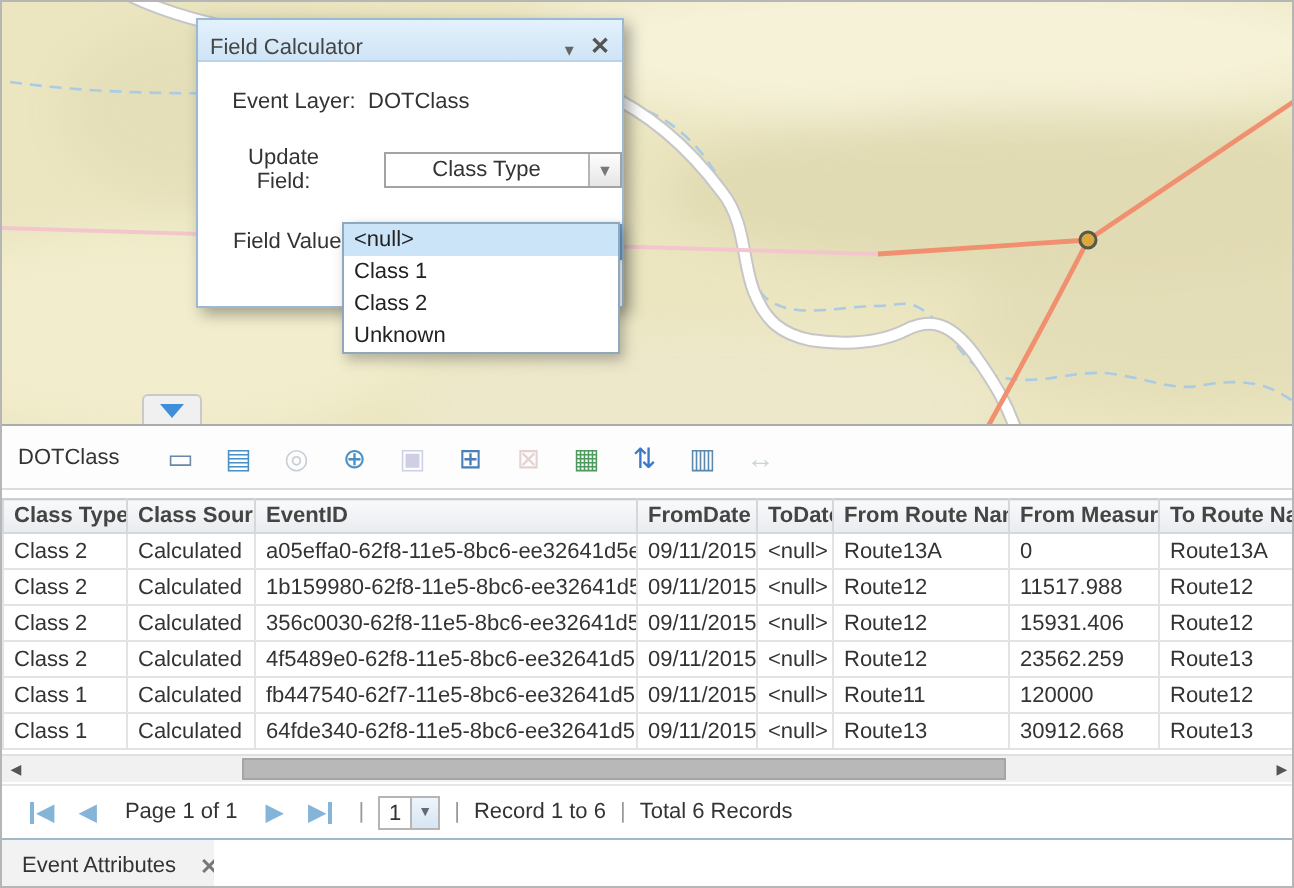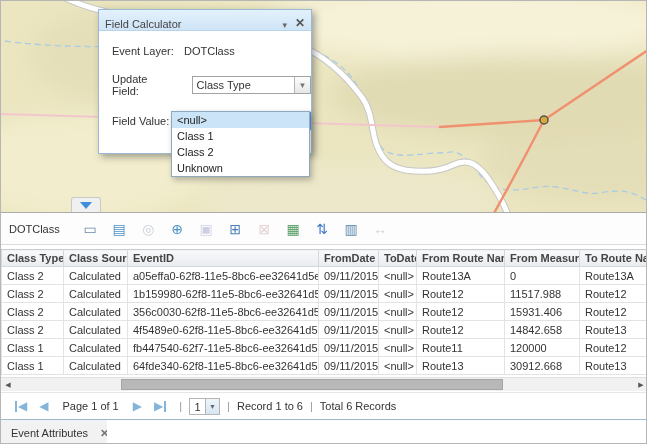--- a/index.html
+++ b/index.html
@@ -11,21 +11,21 @@
   .map svg { display:block; }
   .collapse-tab { position:absolute; left:70px; top:196px; width:30px; height:15px; background:#f0f0f0; border:1px solid #c9c9c9; border-bottom:none; border-radius:3px 3px 0 0; display:flex; align-items:center; justify-content:center; cursor:pointer; }
   .collapse-tab .tri { width:0; height:0; border-left:6px solid transparent; border-right:6px solid transparent; border-top:7px solid #3f8edc; }
 
   
   .dialog { position:absolute; left:97px; top:8px; width:214px; height:145px; background:#fff; border:1px solid #9cb9d3; box-shadow:3px 3px 7px rgba(60,60,60,.45); }
   .dlg-title { height:21px; background:linear-gradient(#e3f1fc,#cfe4f6); border-bottom:1px solid #b9d3e8; display:flex; align-items:flex-end; padding:0 6px; color:#444; }
   .dlg-title .t { flex:1; }
   .dlg-title .caret { color:#666; font-size:9px; margin-right:8px; cursor:pointer; }
   .dlg-title .close { color:#555; font-size:12px; font-weight:bold; cursor:pointer; }
-  .dlg-row { display:flex; align-items:center; margin:0 0 0 13px; }
+  .dlg-row { display:flex; align-items:center; margin:0 0 0 13px;text-align:center; }
   .dlg-row.r1 { margin-top:14px; }
   .dlg-row.r2 { margin-top:16px;gap:20px; }
   .dlg-row.r3 { margin-top:15px; }
   .dlg-label { width:70px; color:#333; }
   .dlg-value { color:#333; padding-left:2px; }
   .combo { width:140px; height:18px; border:1px solid #a3a3a3; background:#fff; display:flex; align-items:center; position:relative; }
   .combo.focused { border-color:#5f97c6; box-shadow:0 0 2px rgba(95,151,198,.6); }
   .combo .val { flex:1; padding:0 4px; overflow:hidden; white-space:nowrap; }
   .combo .btn { width:16px; height:100%; background:linear-gradient(#fdfdfd,#e6e6e6); border-left:1px solid #b5b5b5; display:flex; align-items:center; justify-content:center; color:#777; font-size:8px; cursor:pointer; }
   .combo.focused .btn { background:linear-gradient(#eaf4fc,#cfe3f3); border-left:1px solid #9dc0dd; color:#557; }
@@ -226,21 +226,21 @@
               <td>15931.406</td>
               <td>Route12</td>
             </tr>
             <tr>
               <td>Class 2</td>
               <td>Calculated</td>
               <td>4f5489e0-62f8-11e5-8bc6-ee32641d5ec9</td>
               <td>09/11/2015</td>
               <td>&lt;null&gt;</td>
               <td>Route12</td>
-              <td>14842.658</td>
+              <td>23562.259</td>
               <td>Route13</td>
             </tr>
             <tr>
               <td>Class 1</td>
               <td>Calculated</td>
               <td>fb447540-62f7-11e5-8bc6-ee32641d5ec9</td>
               <td>09/11/2015</td>
               <td>&lt;null&gt;</td>
               <td>Route11</td>
               <td>120000</td>

